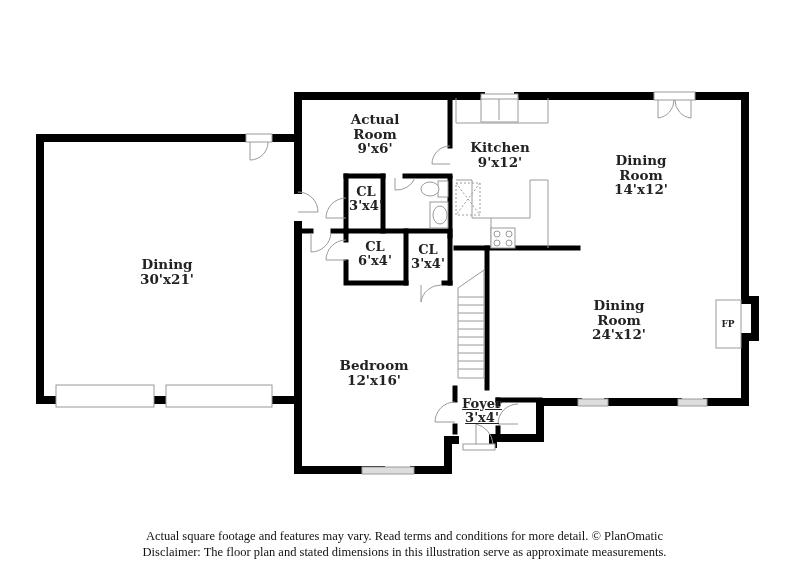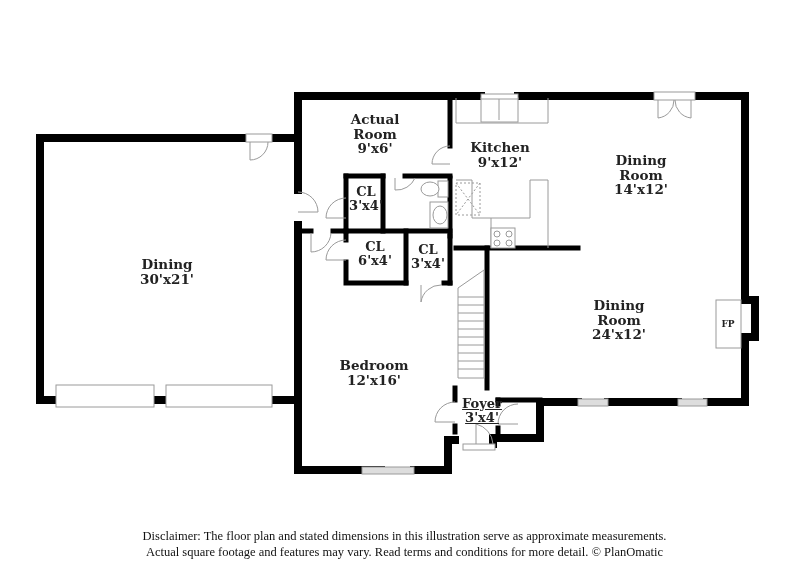--- a/index.html
+++ b/index.html
@@ -190,15 +190,15 @@
 <div class="lbl sm" style="left:482px; top:397px;text-decoration:underline;">
   <span>Foyer</span>
   <span>3'x4'</span>
 </div>
 
 <div class="lbl fp" style="left:728px; top:320px;">
   <span>FP</span>
 </div>
 
 <div class="disclaimer">
+  <div>Actual square footage and features may vary. Read terms and conditions for more detail. © PlanOmatic</div>
   <div>Disclaimer: The floor plan and stated dimensions in this illustration serve as approximate measurements.</div>
-  <div>Actual square footage and features may vary. Read terms and conditions for more detail. © PlanOmatic</div>
 </div>
 
 </body></html>

